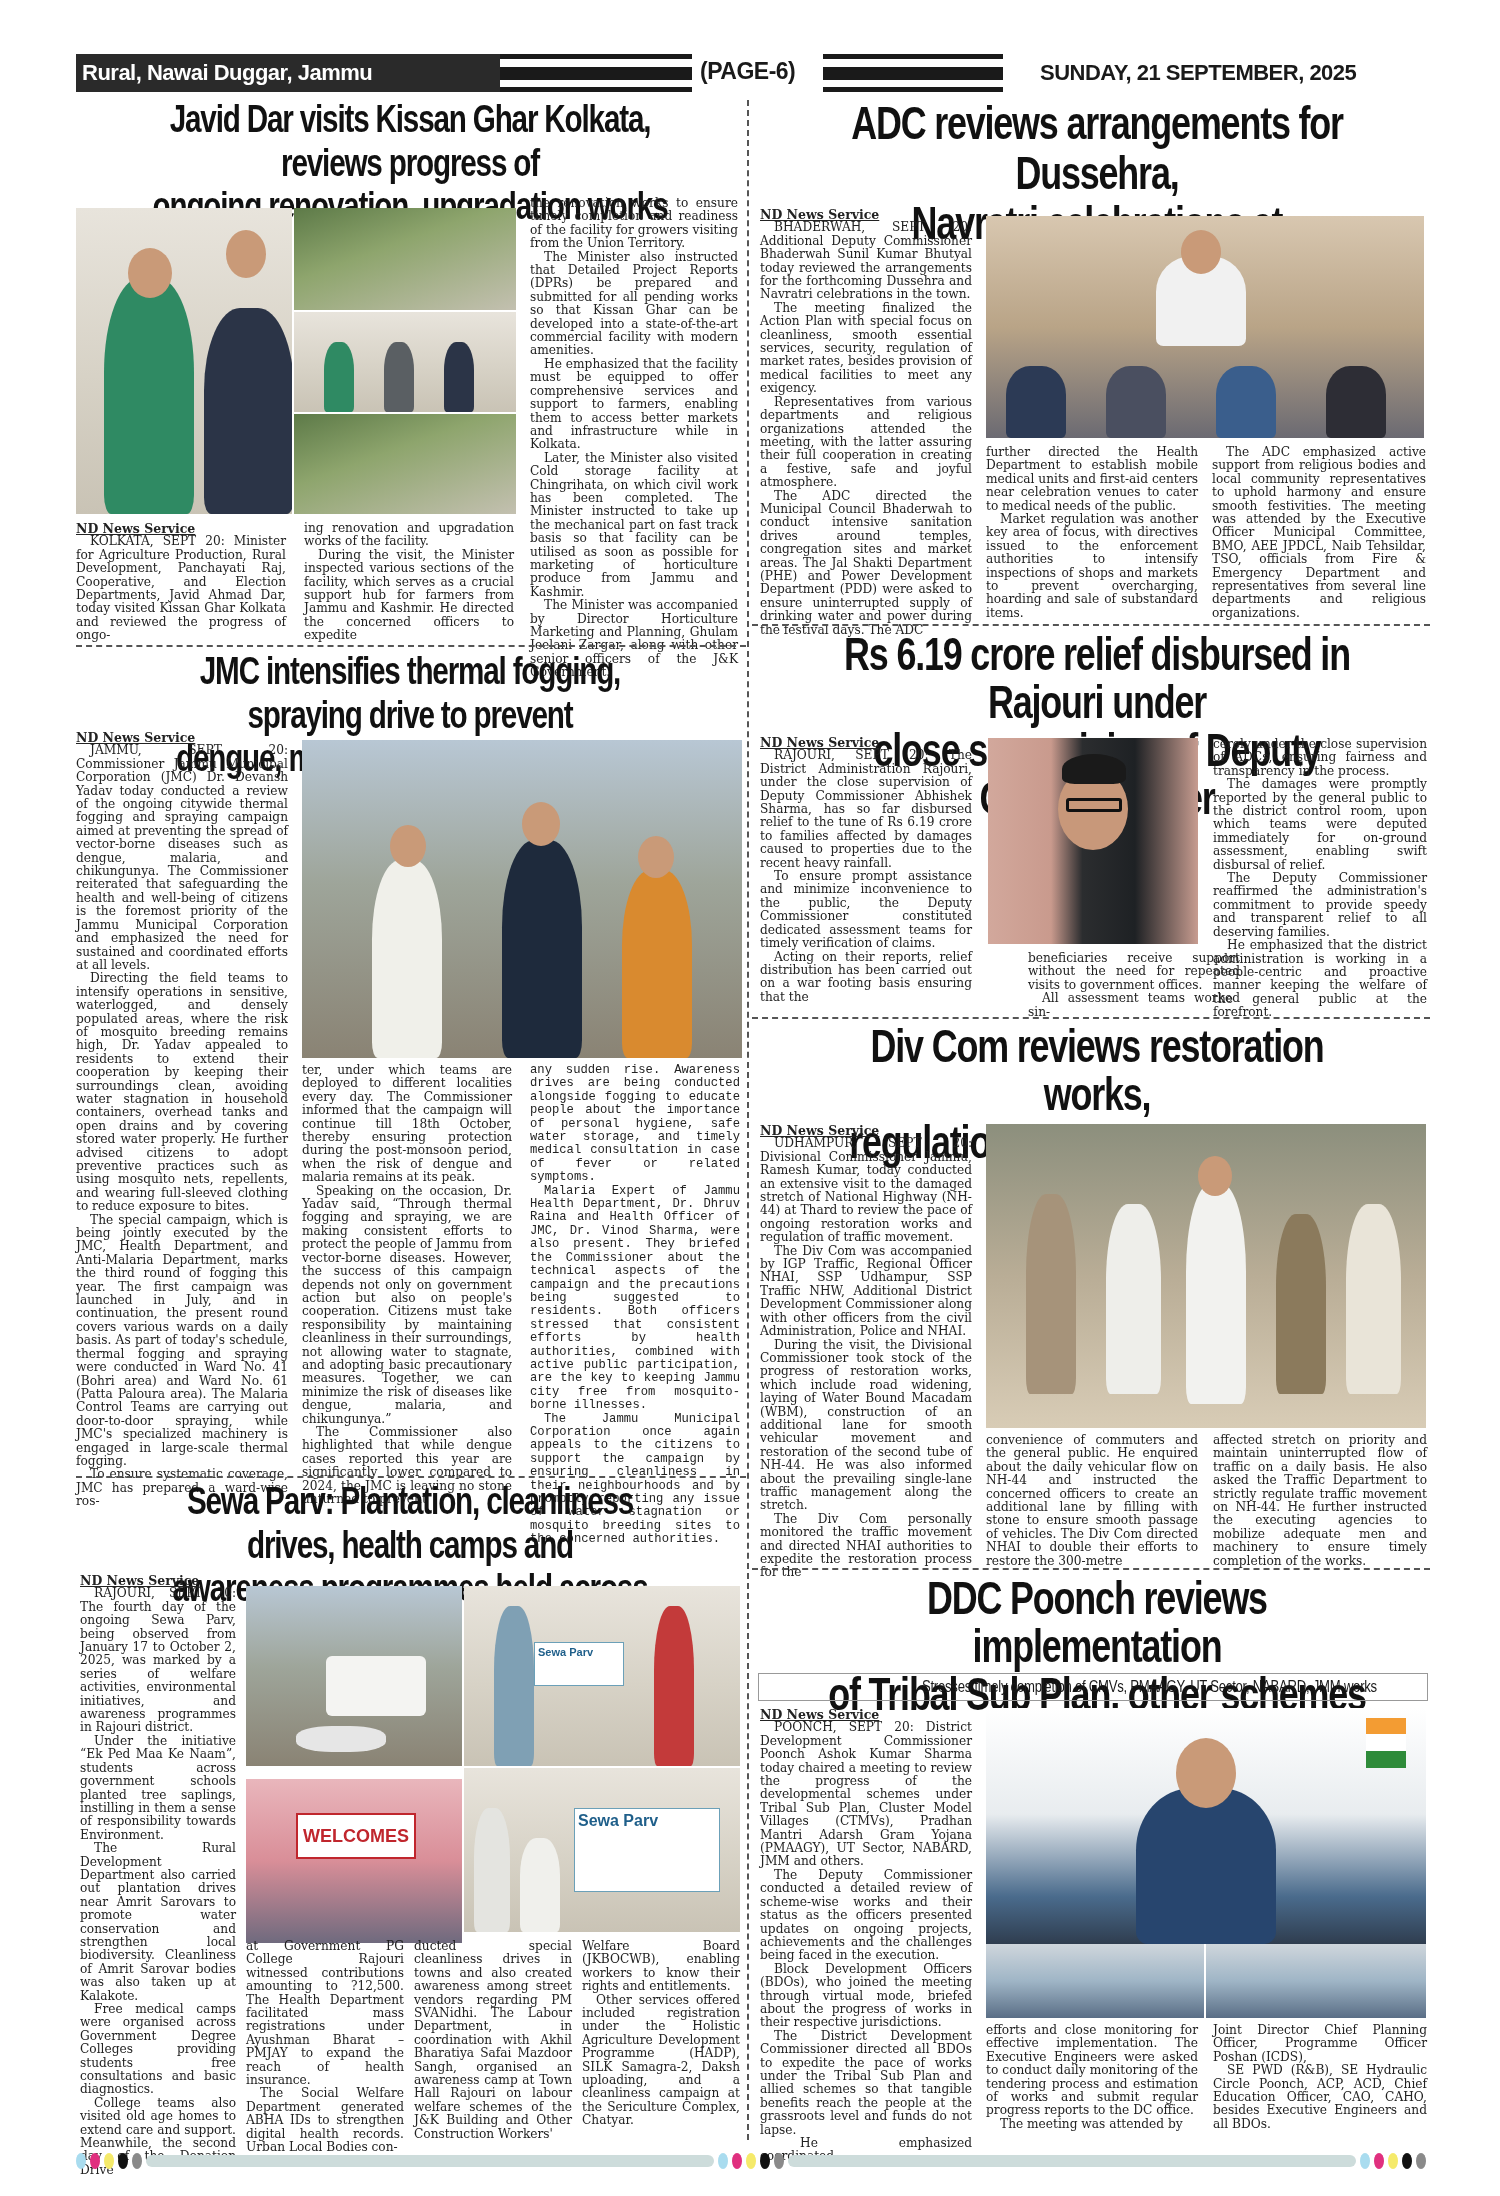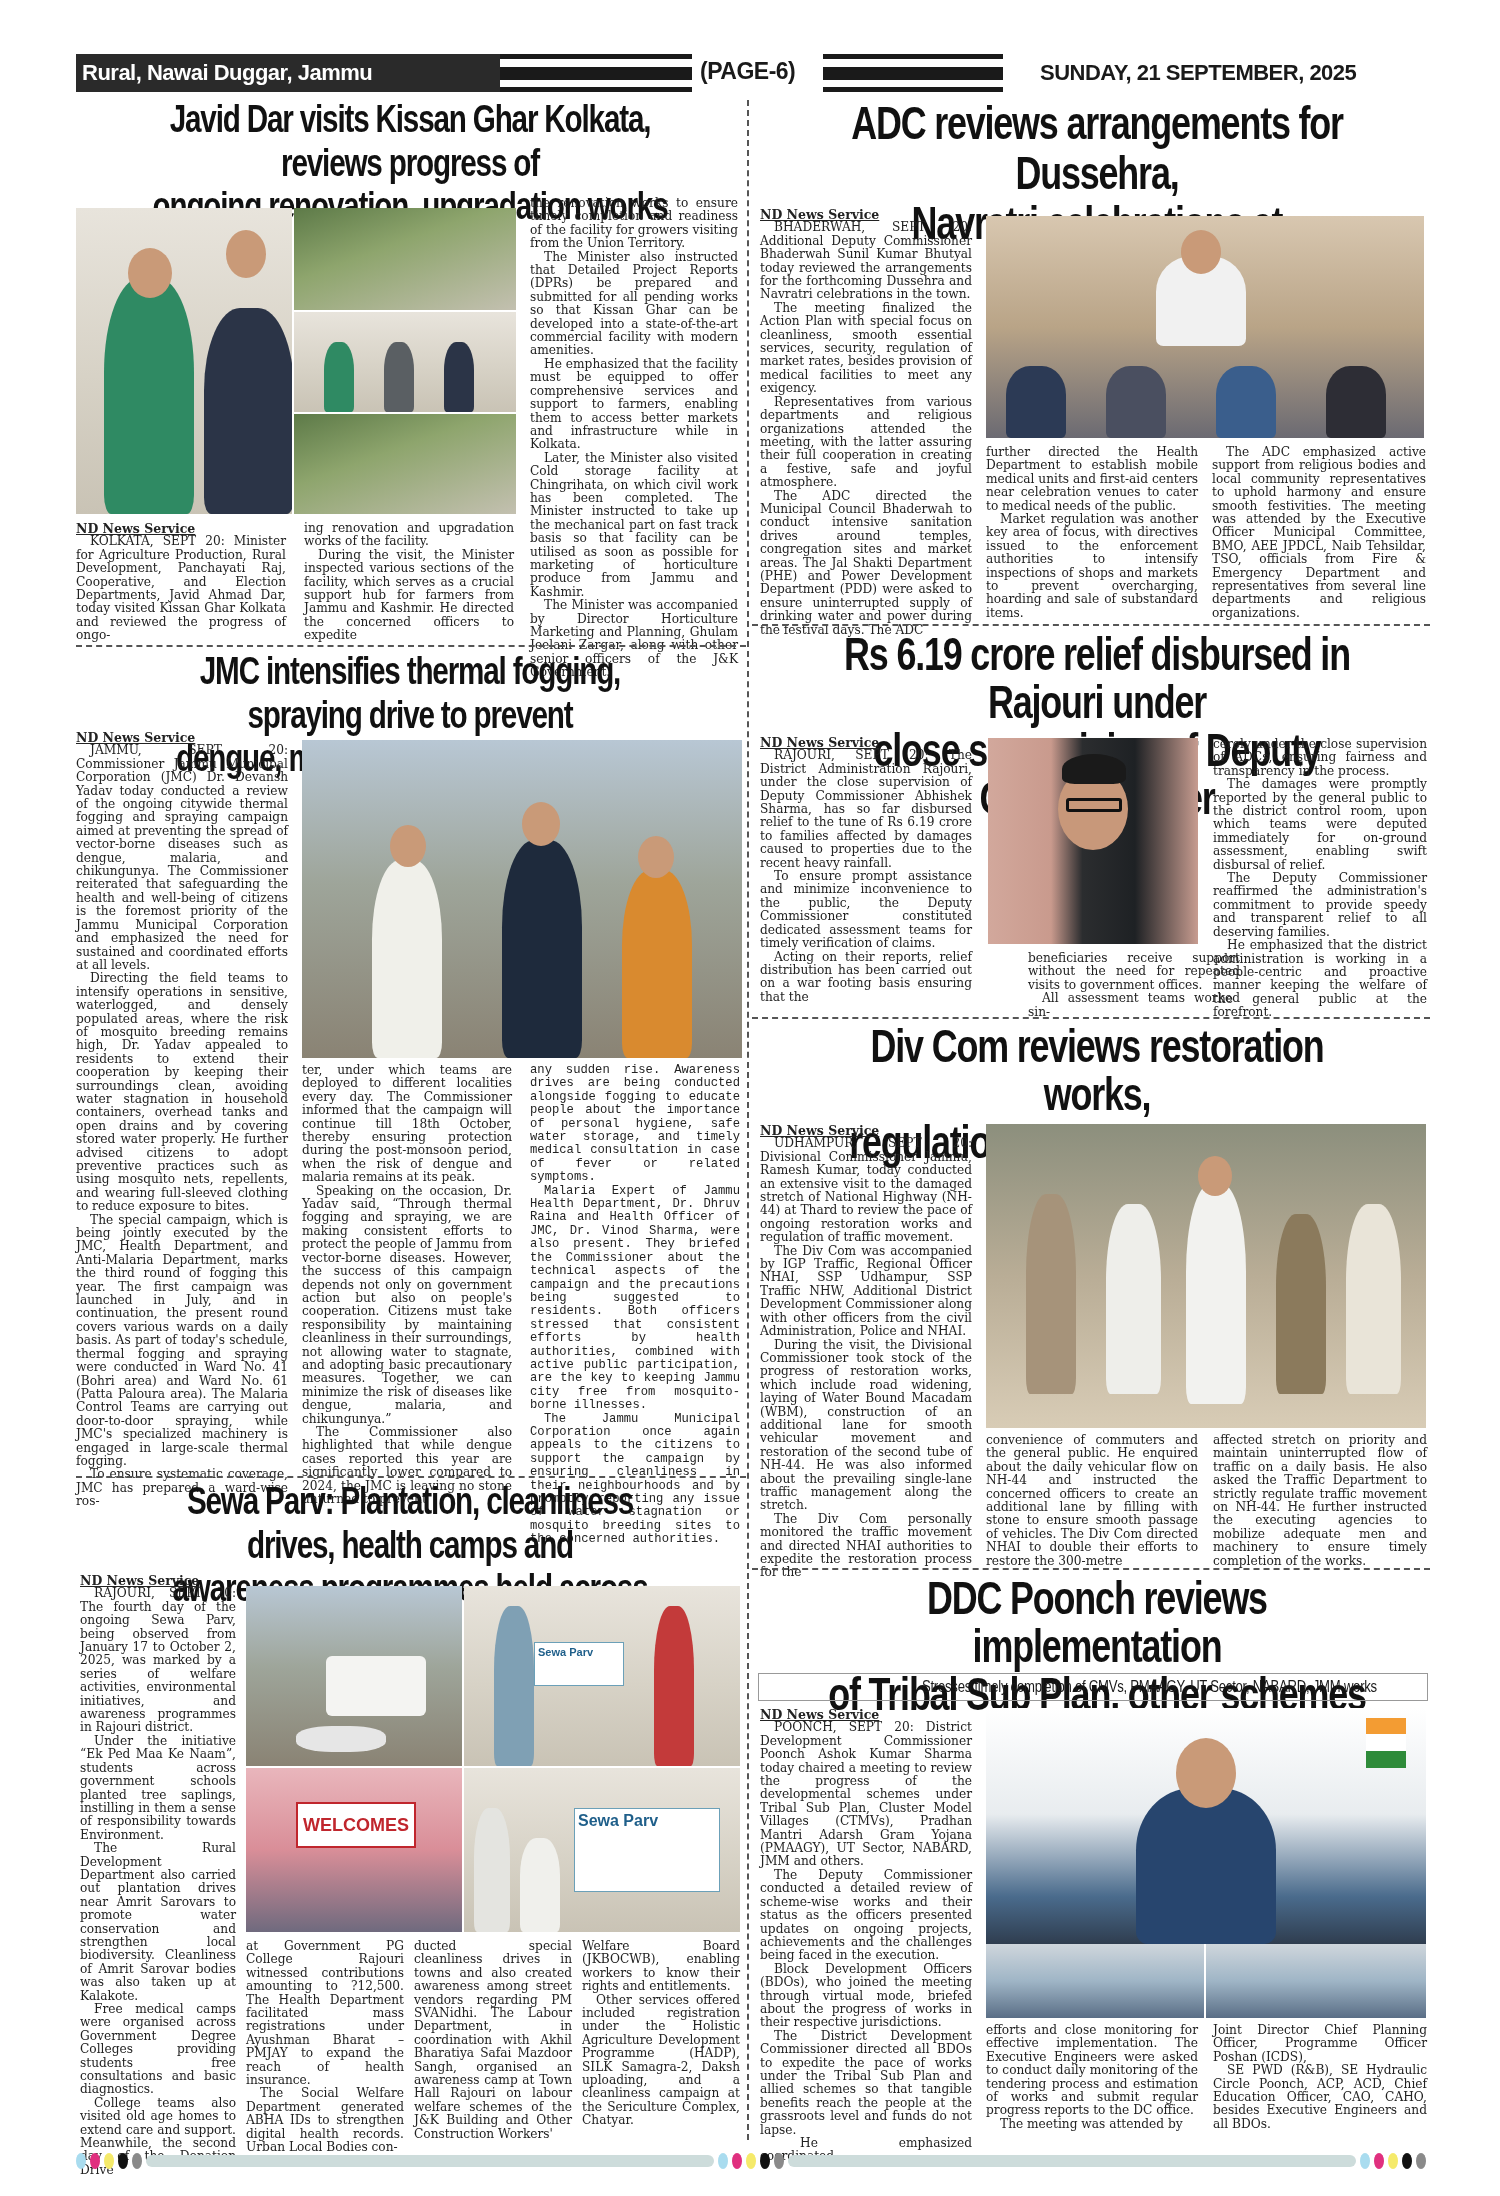--- a/index.html
+++ b/index.html
@@ -37,21 +37,21 @@
   .vdash { border-left: 2px dashed #555; width: 0; }
 
   
   .photo { overflow: hidden; }
   .ph-indoor { background: linear-gradient(180deg, #e8e4dc 0%, #d7d2c6 55%, #c9c3b5 100%); }
   .ph-green { background: linear-gradient(160deg, #5d7a48 0%, #8ea56d 40%, #c3c0b0 100%); }
   .ph-meeting { background: linear-gradient(180deg, #d8c7b0 0%, #b9a487 50%, #6b6a72 100%); }
   .ph-street { background: linear-gradient(180deg, #b8c7d4 0%, #9ea59a 45%, #8a8374 100%); }
   .ph-portrait { background: linear-gradient(90deg, #d2a89c 0%, #c99a8d 30%, #2b2d2f 45%, #1e2124 70%, #c79c90 100%); }
   .ph-road { background: linear-gradient(180deg, #8c8f7d 0%, #b9ad96 50%, #d8ccb6 100%); }
-  .ph-tent { background: linear-gradient(180deg, #e9b6bc 0%, #d98e98 50%, #6f6a7e 100%); }
+  .ph-tent { background: linear-gradient(180deg, #e9b6bc 0%, #d98e98 50%, #6f6a7e 100%); margin-top: 11px; }
   .ph-flag { background: linear-gradient(180deg, #ffffff 0%, #e8ecef 45%, #4a6b8c 80%, #2f3d4f 100%); }
   .ph-room { background: linear-gradient(180deg, #cfd6dc 0%, #9fb5c6 50%, #5a6e86 100%); }
   .person { position: absolute; border-radius: 40% 40% 8% 8%; }
   .head { position: absolute; border-radius: 50%; background: #c99a78; }
 
   .banner-welcome { position: absolute; background: #fff; color: #c0262d; font-family: "Liberation Sans", sans-serif;
     font-weight: bold; font-size: 18px; text-align: center; border: 2px solid #c0262d; }
   .banner-sewa { position: absolute; background: #ffffff; border: 1px solid #6ba0b8; color: #1f5f8a;
     font-family: "Liberation Sans", sans-serif; font-weight: bold; font-size: 11px; padding: 3px; }
 

